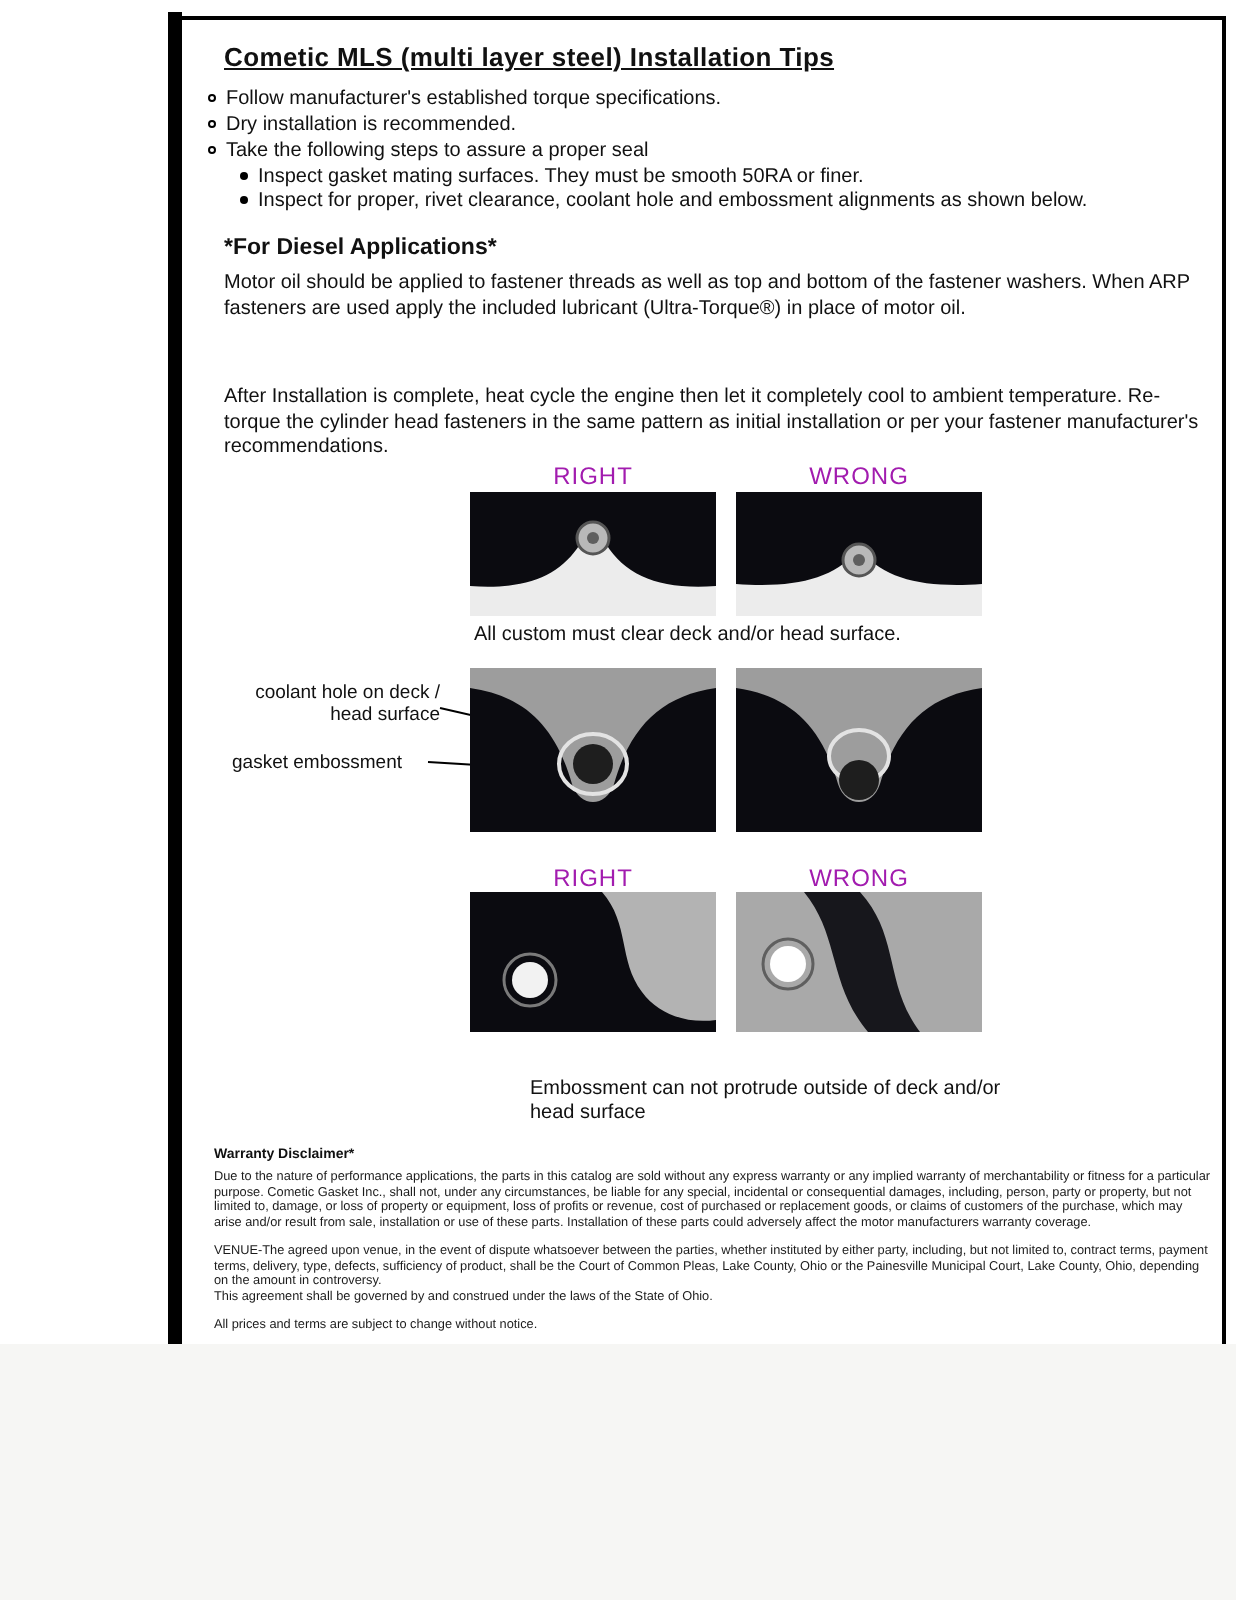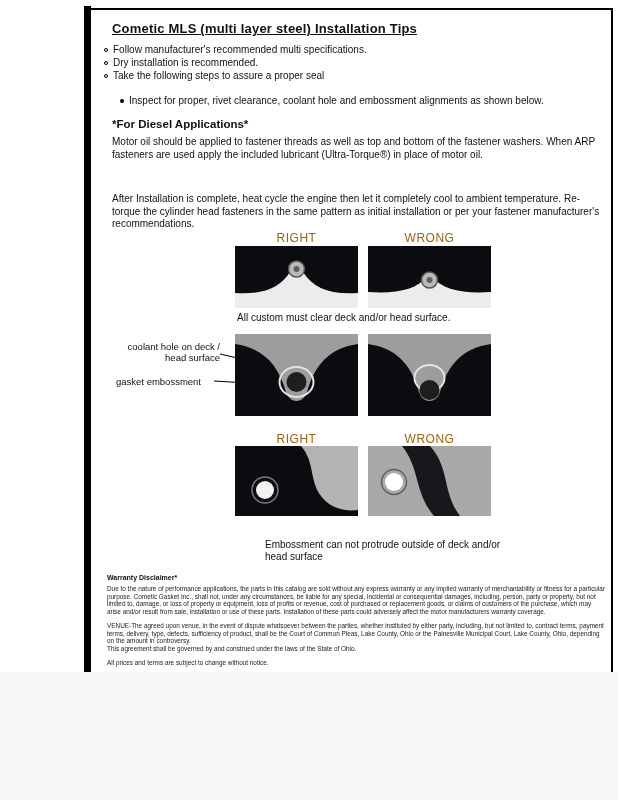--- a/index.html
+++ b/index.html
@@ -16,21 +16,21 @@
   .title { position:absolute; left:112px; top:21px; font-size:13px; font-weight:bold; text-decoration:underline; letter-spacing:.2px; }
 
   .bullet { position:absolute; left:104px; font-size:10px; line-height:12px; white-space:nowrap; }
   .bullet .o { display:inline-block; width:4px; height:4px; border:1px solid #000; border-radius:50%; margin:0 5px 1px 0; vertical-align:middle; }
   .subbullet { position:absolute; left:120px; font-size:10px; line-height:12px; white-space:nowrap; }
   .subbullet .d { display:inline-block; width:4px; height:4px; background:#000; border-radius:50%; margin:0 5px 1px 0; vertical-align:middle; }
 
   .h2 { position:absolute; left:112px; font-size:11.5px; font-weight:bold; }
   .para { position:absolute; left:112px; width:489px; font-size:10px; line-height:12.5px; }
 
-  .dhdr { position:absolute; width:123px; text-align:center; font-size:12px; color:#a16207; letter-spacing:.5px; }
+  .dhdr { position:absolute; width:123px; text-align:center; font-size:12px; color:#a21caf; letter-spacing:.5px; }
   .diag { position:absolute; width:123px; }
   .caption { position:absolute; left:237px; font-size:10px; line-height:12px; }
 
   .callout { position:absolute; font-size:9.5px; line-height:11px; text-align:right; }
   .callout-lines { position:absolute; left:212px; top:346px; }
 
   .warr-h { position:absolute; left:107px; top:574px; font-size:7px; font-weight:bold; }
   .warr { position:absolute; left:107px; top:585px; width:499px; font-size:6.4px; line-height:7.7px; color:#1b1b1b; }
   .warr p { margin:0 0 6px 0; white-space:pre-line; }
 
@@ -41,23 +41,24 @@
 
 <div class="page">
 
   <div class="frame-left"></div>
   <div class="frame-top"></div>
   <div class="frame-right"></div>
   <div class="frame-bottom"></div>
 
   <div class="title">Cometic MLS (multi layer steel) Installation Tips</div>
 
-  <div class="bullet" style="top:44px;"><span class="o"></span><span>Follow manufacturer's recommended multi specifications.</span></div>
+  <div class="bullet" style="top:44px;"><span class="o"></span><span>Follow manufacturer's established torque specifications.</span></div>
   <div class="bullet" style="top:57px;"><span class="o"></span><span>Dry installation is recommended.</span></div>
   <div class="bullet" style="top:70px;"><span class="o"></span><span>Take the following steps to assure a proper seal</span></div>
+  <div class="subbullet" style="top:83px;"><span class="d"></span><span>Inspect gasket mating surfaces.  They must be smooth 50RA or finer.</span></div>
   <div class="subbullet" style="top:95px;"><span class="d"></span><span>Inspect for proper, rivet clearance, coolant hole and embossment alignments as shown below.</span></div>
 
   <div class="h2" style="top:118px;">*For Diesel Applications*</div>
   <div class="para" style="top:136px;">Motor oil should be applied to fastener threads as well as top and bottom of the fastener washers. When ARP fasteners are used apply the included lubricant (Ultra-Torque®) in place of motor oil.</div>
   <div class="para" style="top:161px;margin-top:32px;">After Installation is complete, heat cycle the engine then let it completely cool to ambient temperature. Re-torque the cylinder head fasteners in the same pattern as initial installation or per your fastener manufacturer's recommendations.</div>
 
   <div class="dhdr" style="left:235px; top:231px;">RIGHT</div>
   <div class="dhdr" style="left:368px; top:231px;">WRONG</div>
 
   <svg class="diag" style="left:235px; top:246px; height:62px;" viewBox="0 0 123 62">

